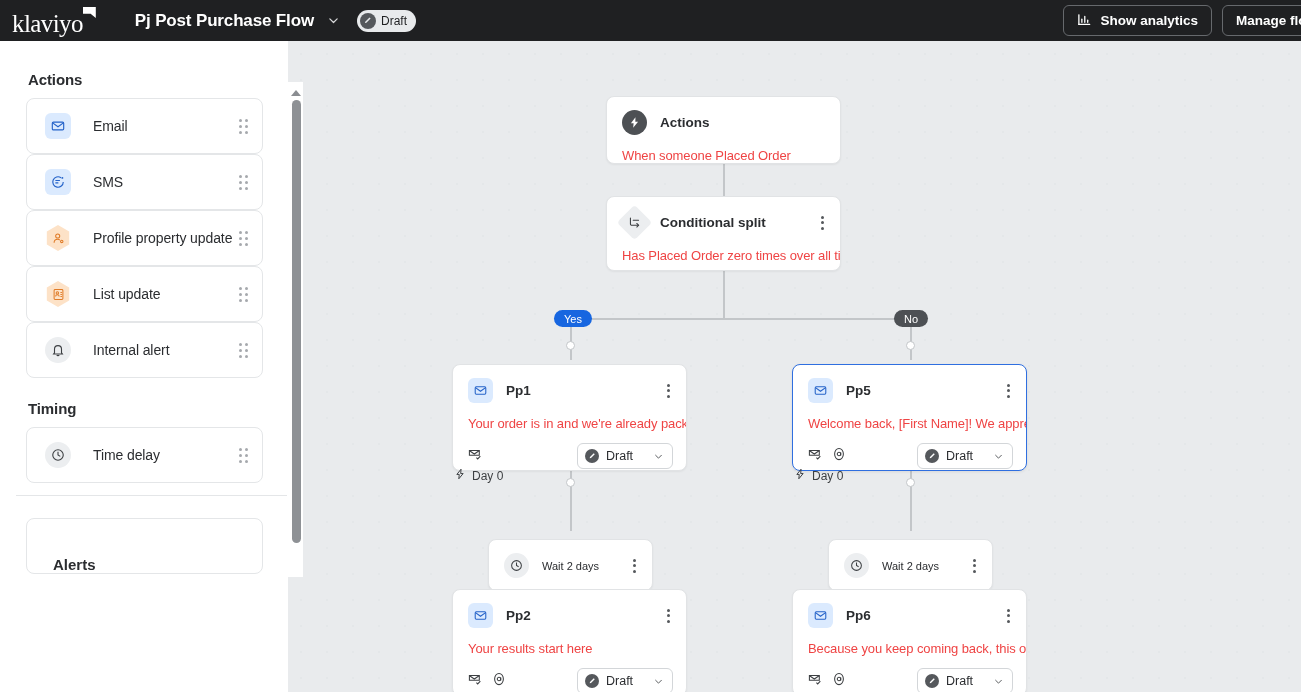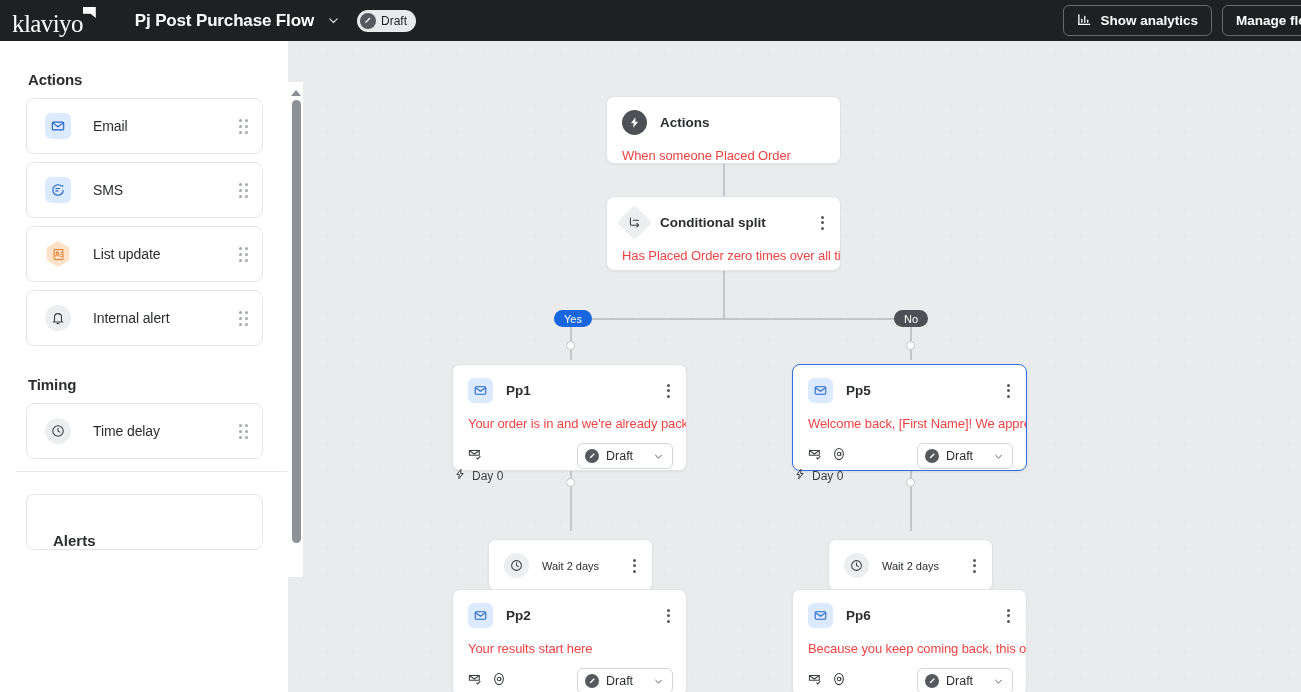--- a/index.html
+++ b/index.html
@@ -63,21 +63,21 @@
     position: absolute; top: 41px; left: 16px; width: 288px; height: 536px;
     background: #ffffff; border-right: 1px solid #e2e4e6; overflow: hidden;
   }
   .sb-scroll { position: absolute; inset: 0 16px 0 0; }
   .sb-section-title {
     font-size: 15px; font-weight: bold; color: #2b2d30;
     padding: 30px 0 10px 12px; letter-spacing: -0.1px;
   }
   .sb-section-title.second { padding-top: 22px; }
   .sb-card {
-    margin: 0 24px 8px 10px; height: 56px; background: #ffffff;
+    margin: 0 24px 0 10px; height: 56px; background: #ffffff;
     border: 1px solid #e4e6e8; border-radius: 8px;
     display: flex; align-items: center; padding: 0 14px 0 18px;
     cursor: grab;
   }
   .sb-icon { width: 26px; height: 26px; flex: 0 0 26px; position: relative;
              display: flex; align-items: center; justify-content: center; }
   .sb-icon.sq { background: #dbeafe; border-radius: 6px; }
   .sb-icon.hex { background: #fde2c7; clip-path: polygon(50% 0,93% 25%,93% 75%,50% 100%,7% 75%,7% 25%); }
   .sb-icon.circ { background: #eceef0; border-radius: 50%; }
   .sb-label { margin-left: 22px; font-size: 14px; color: #2b2d30; letter-spacing: -0.1px; }
@@ -246,20 +246,38 @@
         <span class="sb-grip">
             <i></i>
             <i></i>
             <i></i>
             <i></i>
             <i></i>
             <i></i>
           </span>
       </div>
 
+      <div class="sb-card">
+        <span class="sb-icon hex">
+          <svg width="13" height="13" viewBox="0 0 16 16" fill="none" stroke="#e07b27" stroke-width="1.3">
+            <circle cx="7" cy="5" r="2.5"></circle>
+              <path d="M2.6 13.2c0-2.5 2-4.2 4.4-4.2 1 0 1.9.3 2.6.8"></path>
+              <circle cx="12" cy="11.6" r="1.5"></circle>
+          </svg>
+        </span>
+        <span class="sb-label">Profile property update</span>
+        <span class="sb-grip">
+            <i></i>
+            <i></i>
+            <i></i>
+            <i></i>
+            <i></i>
+            <i></i>
+          </span>
+      </div>
 
       <div class="sb-card">
         <span class="sb-icon hex">
           <svg width="13" height="13" viewBox="0 0 16 16" fill="none" stroke="#e07b27" stroke-width="1.25">
             <rect x="2.6" y="1.8" width="10.8" height="12.4" rx="1.2"></rect>
             <circle cx="6.6" cy="6" r="1.5"></circle>
               <path d="M4.4 10.4c0-1.3 1-2 2.2-2s2.2.7 2.2 2"></path>
             <path d="M10.4 5.6h1.8M10.4 8h1.8M10.4 10.4h1.8"></path>
           </svg>
         </span>

